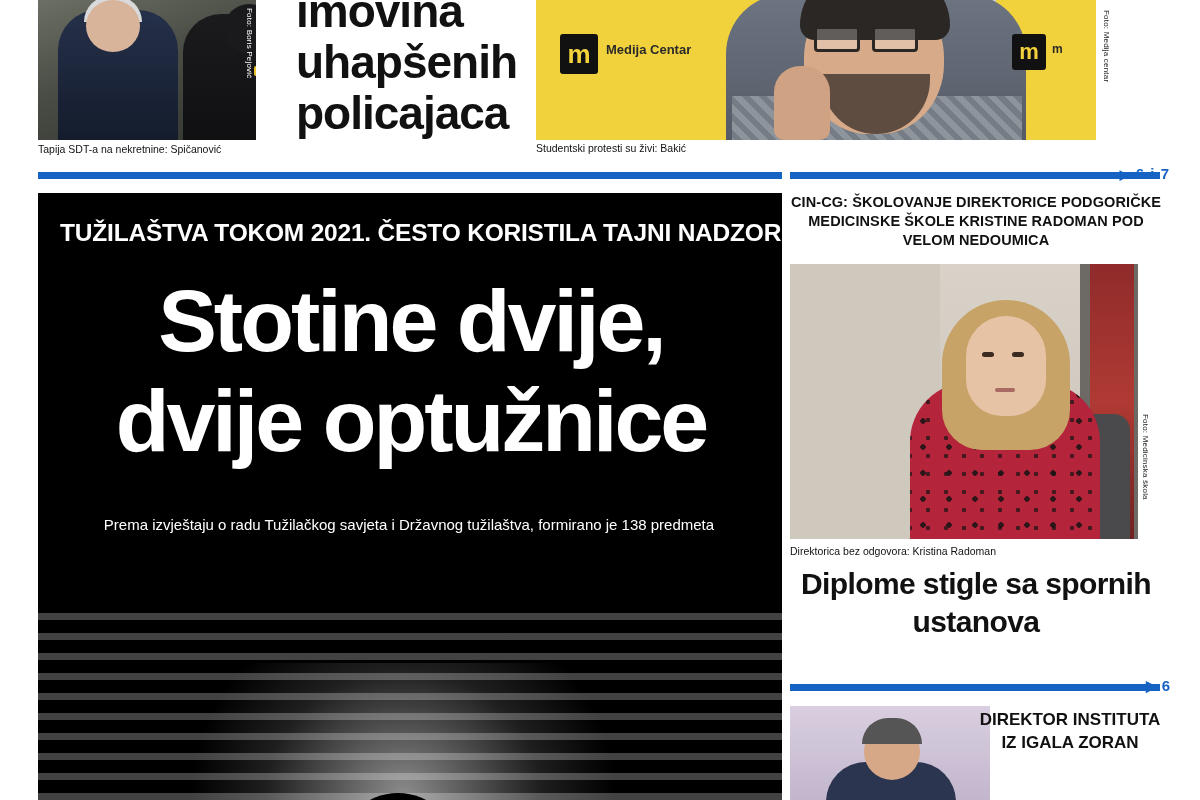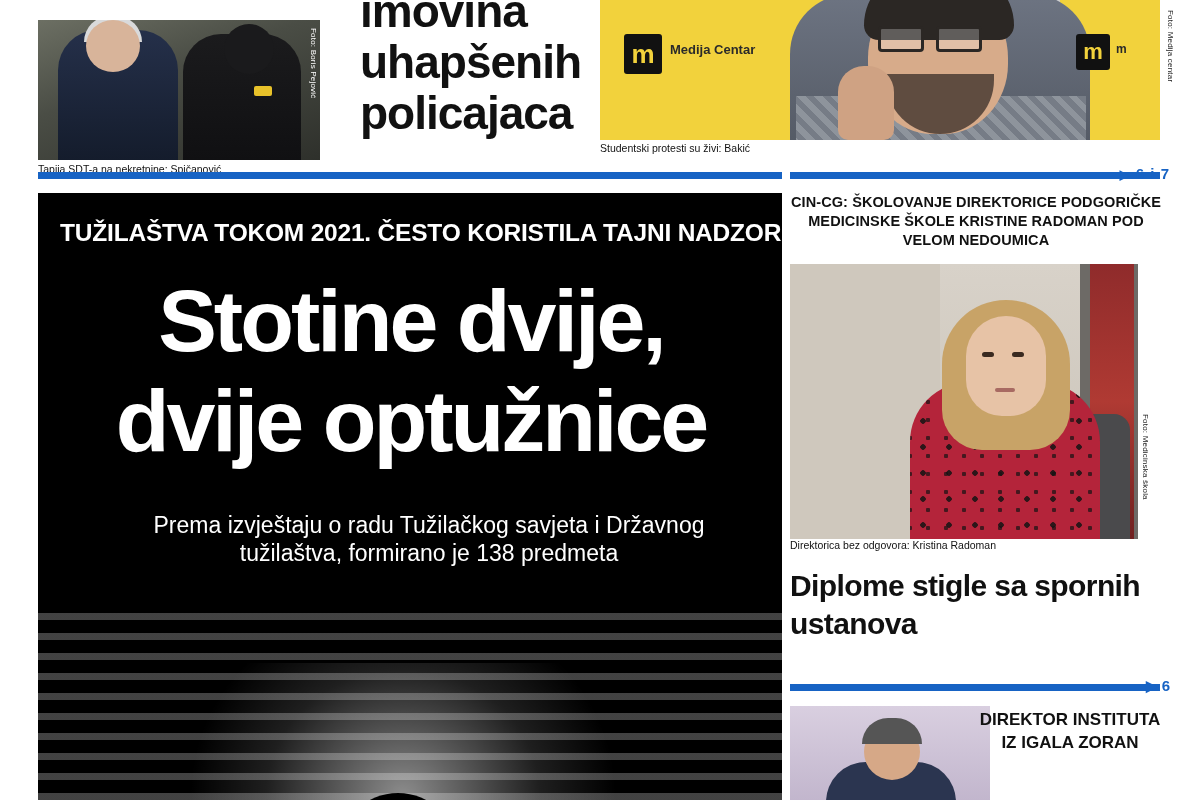--- a/index.html
+++ b/index.html
@@ -20,23 +20,22 @@
   .top-strip {
     position: absolute;
     left: 0; top: 0;
     width: 1200px; height: 163px;
     display: flex;
     background: #fff;
   }
 
   .top-left {
     position: relative;
-    width: 320px; height: 163px;
-    overflow: hidden;
-    margin-top: 20px;
+    width: 256px; height: 163px;
+    overflow: hidden;
   }
   .top-left-photo {
     position: absolute;
     left: 38px; top: 0;
     width: 282px; height: 140px;
     background: linear-gradient(160deg, #6c6f63 0%, #4a4d45 40%, #2e302b 100%);
     overflow: hidden;
   }
   .tlp-figure-a {
     position: absolute; left: 20px; top: 10px;
@@ -241,24 +240,24 @@
     width: 706px;
     color: #ffffff;
     font-weight: 700;
     font-size: 88px;
     line-height: 100px;
     letter-spacing: -3px;
     text-align: center;
   }
   .main-dek {
     position: absolute;
-    left: 76px; top: 318px;
+    left: 56px; top: 318px;
     width: 630px;
     color: #ffffff;
-    font-size: 23px;
+    font-size: 15px;
     line-height: 28px;
     text-align: center;
   }
   .blinds {
     position: absolute;
     left: 0; top: 420px;
     width: 744px; height: 187px;
     background:
       repeating-linear-gradient(
         to bottom,
@@ -338,27 +337,29 @@
   }
   .rp-face {
     position:absolute; left:176px; top:52px; width:80px; height:100px;
     background:#e7c3a6; border-radius: 40px 40px 36px 36px;
   }
   .rp-eye-l { position:absolute; left:192px; top:88px; width:12px; height:5px; background:#3a2a20; border-radius:3px; }
   .rp-eye-r { position:absolute; left:222px; top:88px; width:12px; height:5px; background:#3a2a20; border-radius:3px; }
   .rp-mouth { position:absolute; left:205px; top:124px; width:20px; height:4px; background:#a86a62; border-radius:3px; }
   .r-photo-wrap .vert-credit { right: 12px; top: 150px; color: #222; }
   .r-caption {
+    margin-top: 6px;
     width: 348px;
     font-size: 10.5px;
     color: #111;
   }
   .r-subhead {
-    margin-top: 16px;
+    margin-top: 8px;
     width: 372px;
+    text-align: center;
     font-size: 30px;
     line-height: 38px;
     font-weight: 700;
     color: #111;
     letter-spacing: -.6px;
   }
   .rule-blue-right2 {
     position: absolute;
     left: 790px; top: 684px;
     width: 370px; height: 7px;

